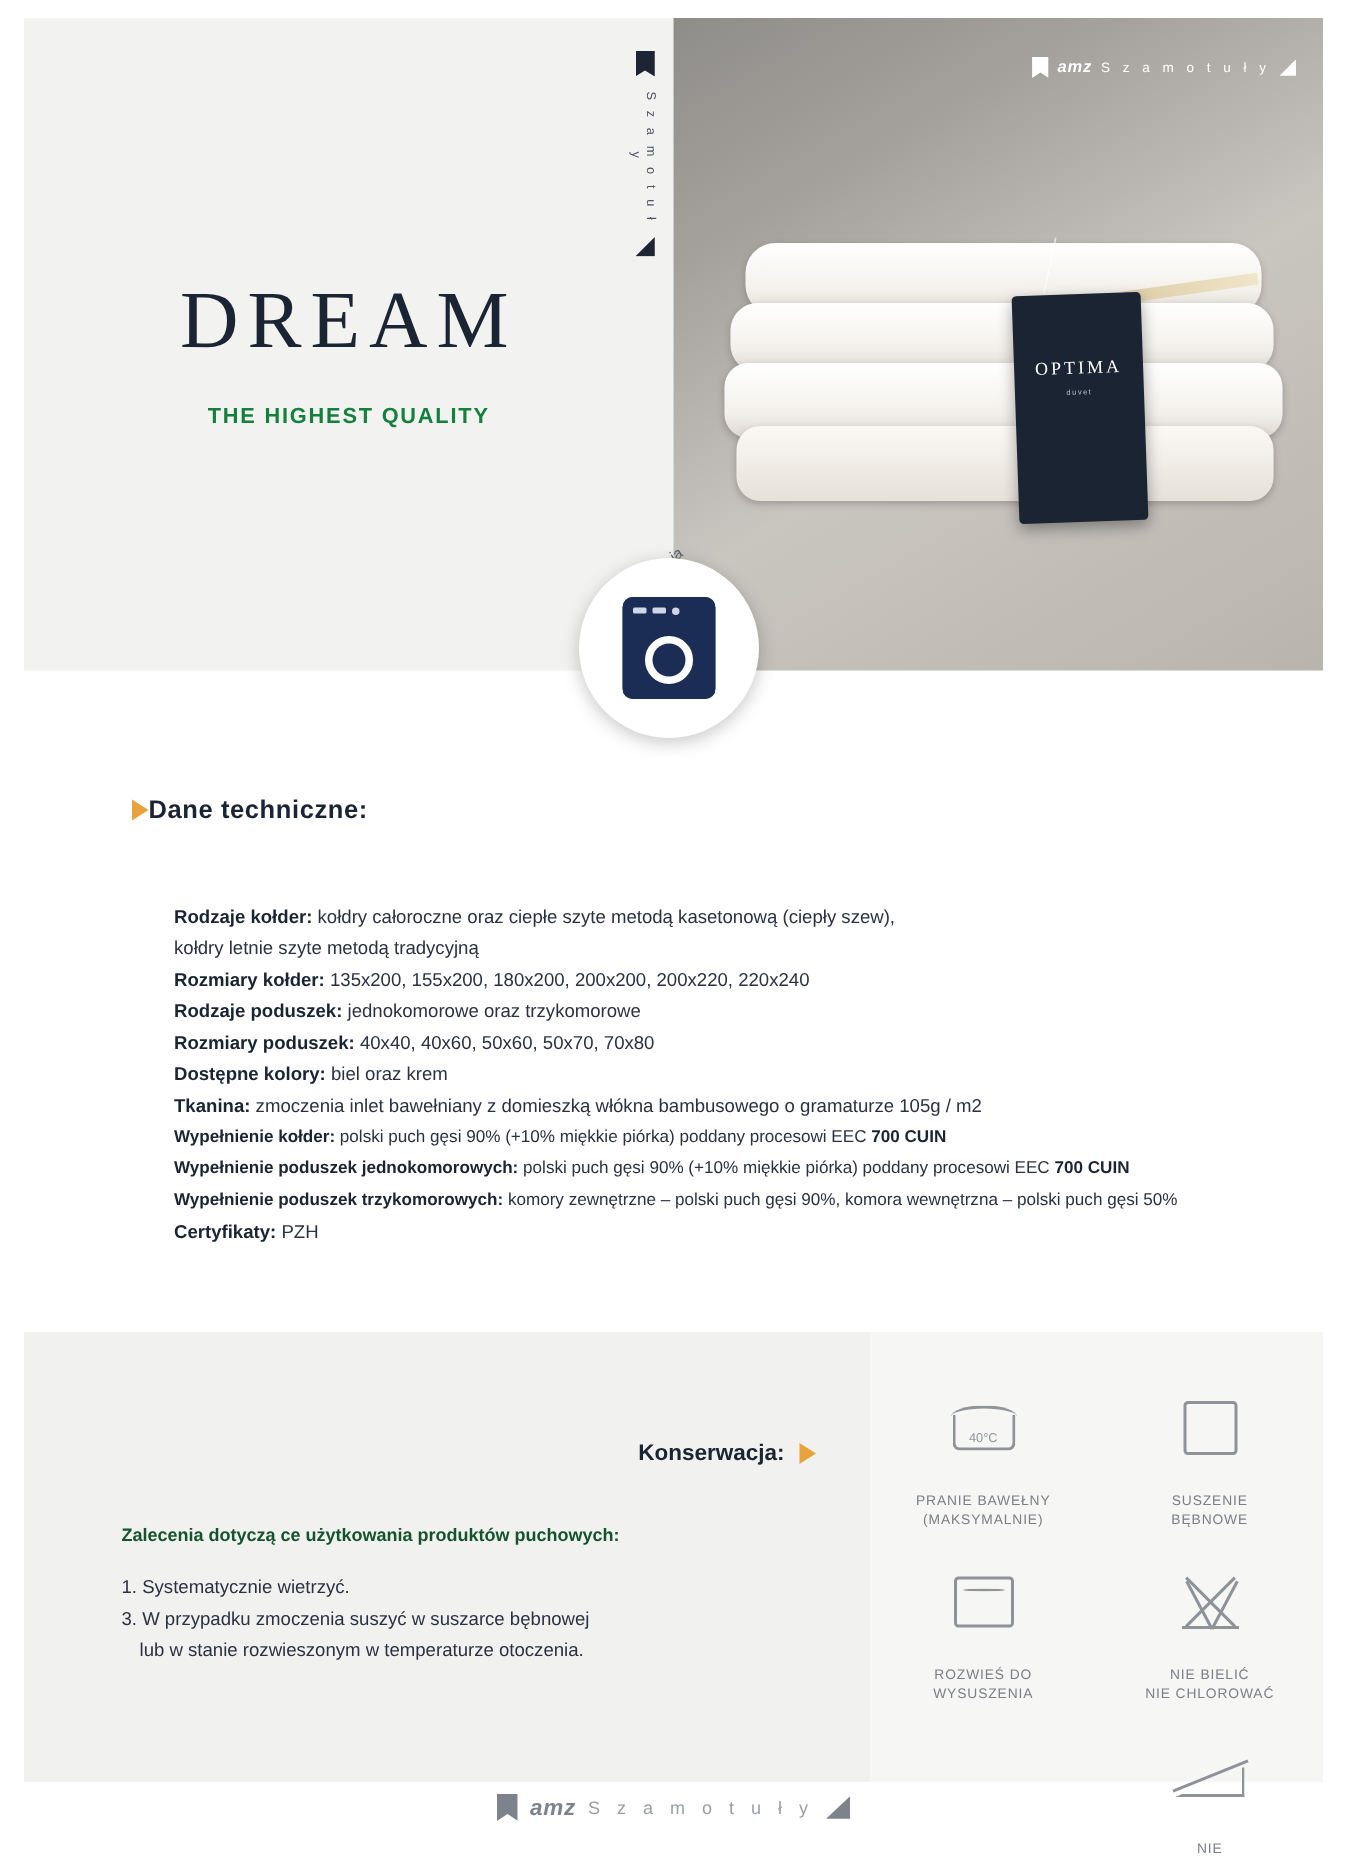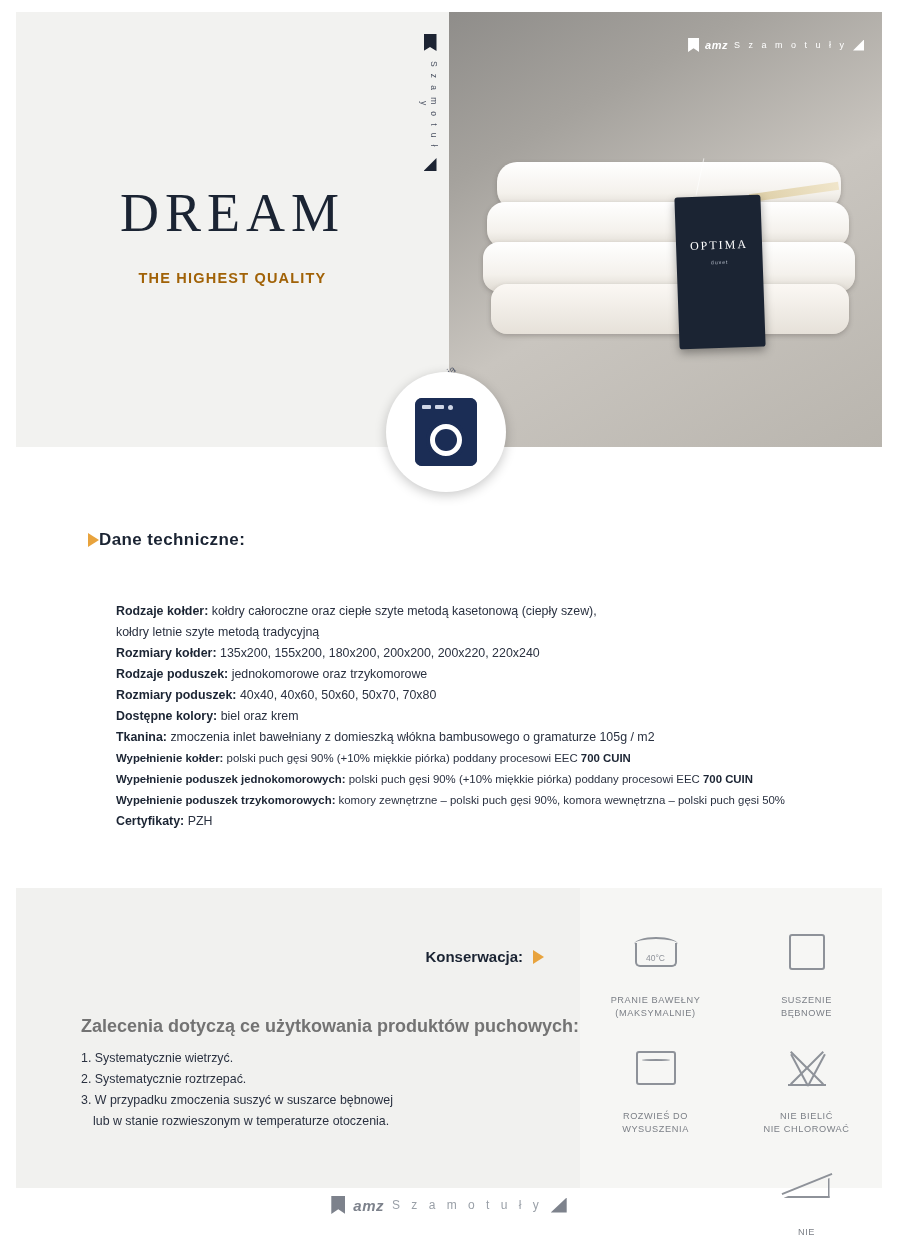--- a/index.html
+++ b/index.html
@@ -128,21 +128,21 @@
     letter-spacing: 6px;
     color: #1b2433;
   }
   .hero-sub {
     position: absolute;
     left: 0; right: 0; top: 258px;
     text-align: center;
     font-size: 14.5px;
     font-weight: bold;
     letter-spacing: 1.2px;
-    color: #a16207;
+    color: #15803d;
   }
 
   .brand-top-right {
     position: absolute;
     right: 18px; top: 26px;
     display: flex; align-items: center; gap: 6px;
     color: #ffffff;
   }
   .logo-amz {
     font-size: 11px;
@@ -257,30 +257,30 @@
     background: #f1f1ef;
     position: relative;
   }
   .care-right {
     width: 302px; height: 300px;
     background: #f6f6f4;
     position: relative;
   }
   .care-head {
     position: absolute;
-    right: 36px; top: 60px;
+    right: 36px; top: 72px;
     display: flex; align-items: center; gap: 10px;
   }
   .care-title {
     font-size: 15px; font-weight: bold; color: #1b2433;
   }
   .care-sub {
     position: absolute;
     left: 65px; top: 128px;
-    font-size: 18px; font-weight: bold; color: #737373; text-align: center;
+    font-size: 12px; font-weight: bold; color: #14532d; text-align: center;
   }
   .care-list {
     position: absolute;
     left: 65px; top: 160px;
     font-size: 12.4px;
     line-height: 21px;
     color: #2a3140;
   }
   .care-list .indent { padding-left: 12px; }
 
@@ -498,21 +498,20 @@
 
   <div class="care">
     <div class="care-left">
       <div class="care-head">
         <span class="care-title">Konserwacja:</span>
         <span class="tri-gold"></span>
       </div>
       <div class="care-sub">Zalecenia dotyczą ce użytkowania produktów puchowych:</div>
       <div class="care-list">
         <div>1. Systematycznie wietrzyć.</div>
-        <div>2. Systematycznie roztrzepać.</div>
         <div>3. W przypadku zmoczenia suszyć w suszarce bębnowej</div>
         <div class="indent">lub w stanie rozwieszonym w temperaturze otoczenia.</div>
       </div>
     </div>
 
     <div class="care-right">
       <div class="symbols">
 
         <div class="sym">
           <div class="glyph">

